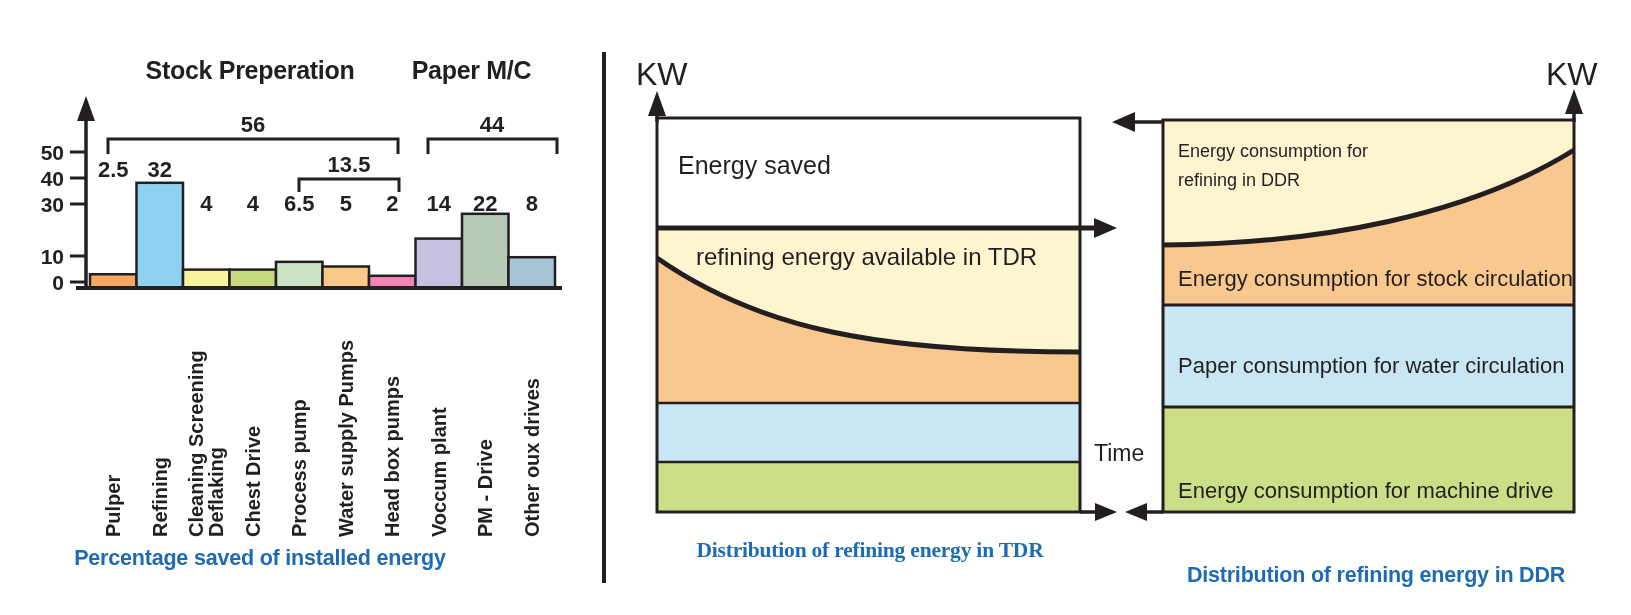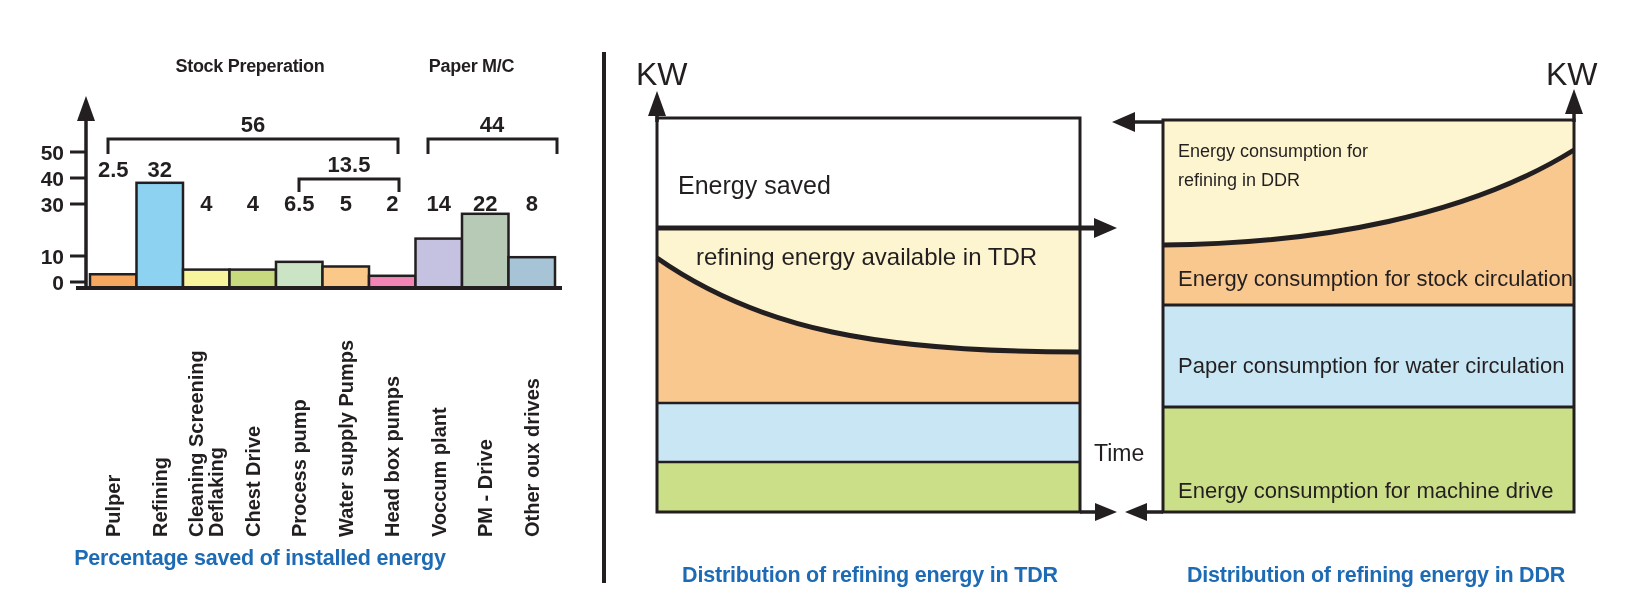--- a/index.html
+++ b/index.html
@@ -2,21 +2,21 @@
 <html><head>
 <meta charset="utf-8">
 <style>
   html,body{margin:0;padding:0;}
   body{width:1631px;height:615px;background:#ffffff;position:relative;overflow:hidden;
        font-family:"Liberation Sans",sans-serif;color:#231f20;}
   #scene{position:absolute;left:0;top:0;}
   .lbl{position:absolute;white-space:nowrap;}
   .svgt{font-family:"Liberation Sans",sans-serif;font-weight:700;fill:#231f20;}
   .f20{font-size:20px;} .f21{font-size:21px;} .f22{font-size:22px;}
-  .grouptitle{font-weight:700;font-size:18px;text-align:center;letter-spacing:-0.3px;}
+  .grouptitle{font-weight:700;font-size:25px;text-align:center;letter-spacing:-0.3px;}
   .kw{font-size:32px;}
   .diag{font-size:24px;}
   .diag25{font-size:25px;}
   .ddrlab{font-size:22px;text-align:right;}
   .ddr2line{font-size:18px;line-height:29px;white-space:pre-line;}
   .caption{font-weight:700;font-size:21.5px;color:#1d6bb4;text-align:center;letter-spacing:-0.2px;}
   .timelab{font-size:23px;}
 </style>
 </head>
 <body>
@@ -102,24 +102,24 @@
     <polygon points="1125,512 1147,503 1147,521" fill="#231f20"></polygon>
     <line x1="1574" y1="96" x2="1574" y2="122" stroke="#231f20" stroke-width="3.5"></line>
     <polygon points="1574,89 1565,114 1583,114" fill="#231f20"></polygon>
   </svg>
 
 <div class="lbl grouptitle" style="left:140px;top:56px;width:220px;">Stock Preperation</div>
 <div class="lbl grouptitle" style="left:403px;top:56px;width:137px;">Paper M/C</div>
 <div class="lbl caption" style="left:30px;top:546px;width:460px;">Percentage saved of installed energy</div>
 
 <div class="lbl kw" style="left:636px;top:56px;">KW</div>
-<div class="lbl diag25" style="left:678px;top:151px;margin-top:20px;">Energy saved</div>
+<div class="lbl diag25" style="left:678px;top:151px;">Energy saved</div>
 <div class="lbl diag" style="left:696px;top:243px;">refining energy available in TDR</div>
 <div class="lbl timelab" style="left:1094px;top:440px;text-align:center;">Time</div>
-<div class="lbl caption" style="left:660px;top:563px;width:420px;">Distribution of refining energy in TDR</div>
+<div class="lbl caption" style="left:660px;top:538px;width:420px;font-family:Liberation Serif, serif;">Distribution of refining energy in TDR</div>
 
 <div class="lbl kw" style="left:1546px;top:56px;">KW</div>
 <div class="lbl ddr2line" style="left:1178px;top:137px;">Energy consumption for
 refining in DDR</div>
 <div class="lbl ddrlab" style="left:1178px;top:266px;">Energy consumption for stock circulation</div>
 <div class="lbl ddrlab" style="left:1178px;top:353px;">Paper consumption for water circulation</div>
 <div class="lbl ddrlab" style="left:1178px;top:478px;">Energy consumption for machine drive</div>
 <div class="lbl caption" style="left:1166px;top:563px;width:420px;">Distribution of refining energy in DDR</div>
 
 </body></html>

